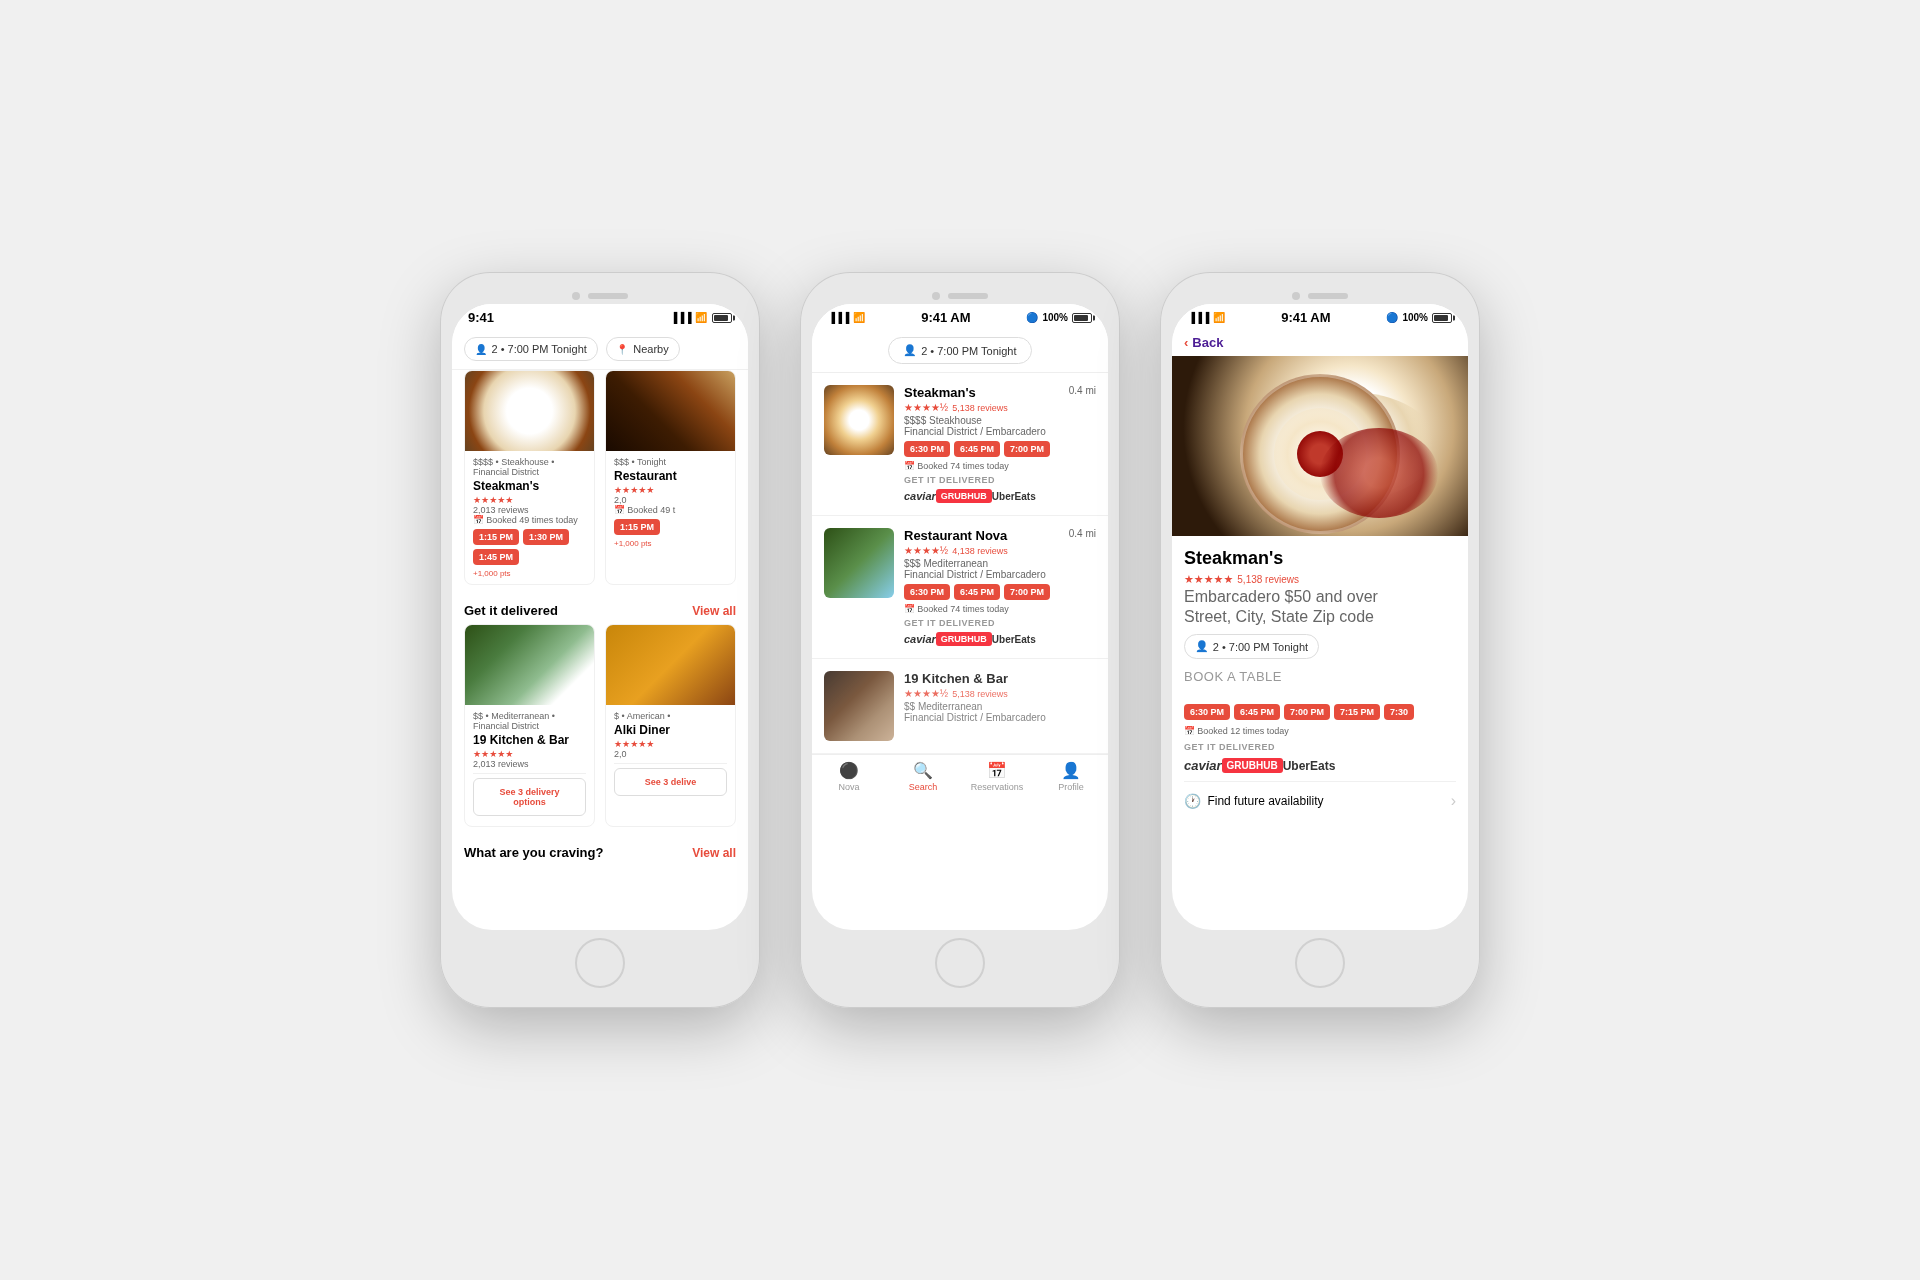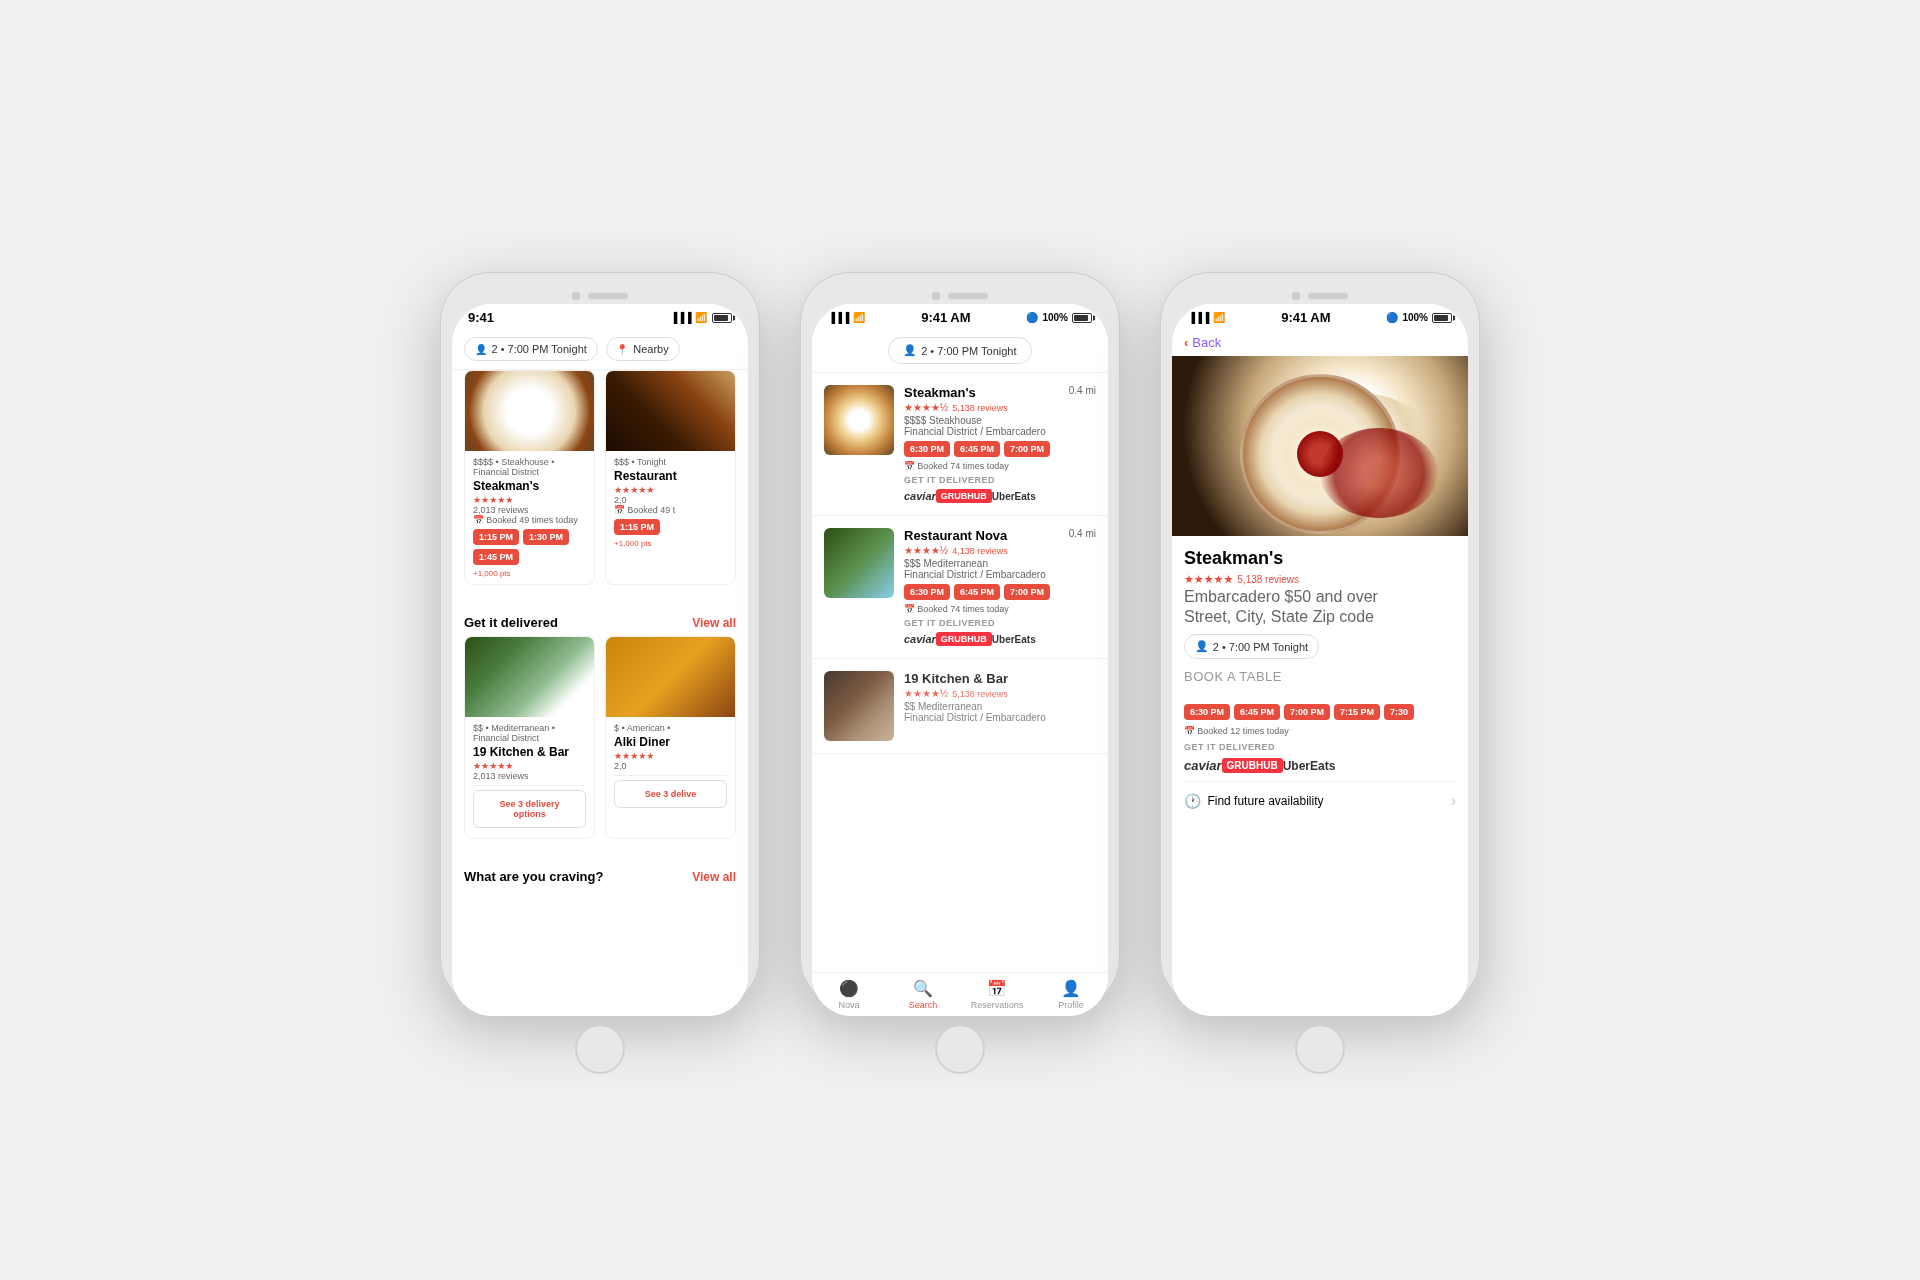--- a/index.html
+++ b/index.html
@@ -7,20 +7,21 @@
       background: #f0f0f0;
       display: flex;
       justify-content: center;
       align-items: center;
       min-height: 100vh;
       font-family: -apple-system, BlinkMacSystemFont, 'Helvetica Neue', Arial, sans-serif;
     }
     .scene {
       display: flex;
       gap: 40px;
+      align-items: center;
       padding: 40px;
     }
 
     
     .phone {
       width: 320px;
       min-height: 650px;
       background: #e8e8e8;
       border-radius: 50px;
       padding: 12px;
@@ -134,21 +135,21 @@
     .section-header {
       display: flex;
       justify-content: space-between;
       align-items: center;
       padding: 10px 0 6px;
       font-size: 13px;
       font-weight: 700;
     }
     .view-all { color: #e74c3c; font-size: 12px; }
 
-    .card-row { display: flex; gap: 10px; margin-bottom: 20px; }
+    .card-row { display: flex; gap: 10px; margin-bottom: 8px; }
     .card {
       flex: 1;
       border-radius: 8px;
       overflow: hidden;
       border: 1px solid #f0f0f0;
     }
     .card-img {
       height: 80px;
       background: #888;
       position: relative;
@@ -643,21 +644,21 @@
             <span>🔵</span>
             <span>100%</span>
             <div class="battery-icon">
                 <div class="battery-fill"></div>
               </div>
           </div>
         </div>
 
         <div class="back-btn" style="position:relative;top:0;left:0;background:none;padding:6px 12px;">
           <span style="color:#e74c3c;">‹</span>
-          <span style="color:#8b5cf6;font-size:13px;font-weight:400;">Back</span>
+          <span style="color:#4c1d95;font-size:13px;font-weight:700;">Back</span>
         </div>
 
         <div class="detail-hero" style="height:180px;">
           <div class="detail-hero-img">
 
             <div style="position:absolute;top:10%;left:50%;transform:translateX(-50%);width:160px;height:160px;border-radius:50%;background:radial-gradient(circle,#fff 30%,#e8d5b0 55%,#8B4513 80%,#1a0a00 100%);border:3px solid rgba(255,255,255,0.3);">
               <div style="position:absolute;top:20%;left:20%;width:60%;height:60%;border-radius:50%;background:radial-gradient(circle,#fff9 0%,#f5e6c8 50%,transparent 100%);"></div>
               <div style="position:absolute;top:35%;left:35%;width:30%;height:30%;border-radius:50%;background:radial-gradient(circle,#c0392b 30%,#8B0000 80%);"></div>
             </div>
           </div>

